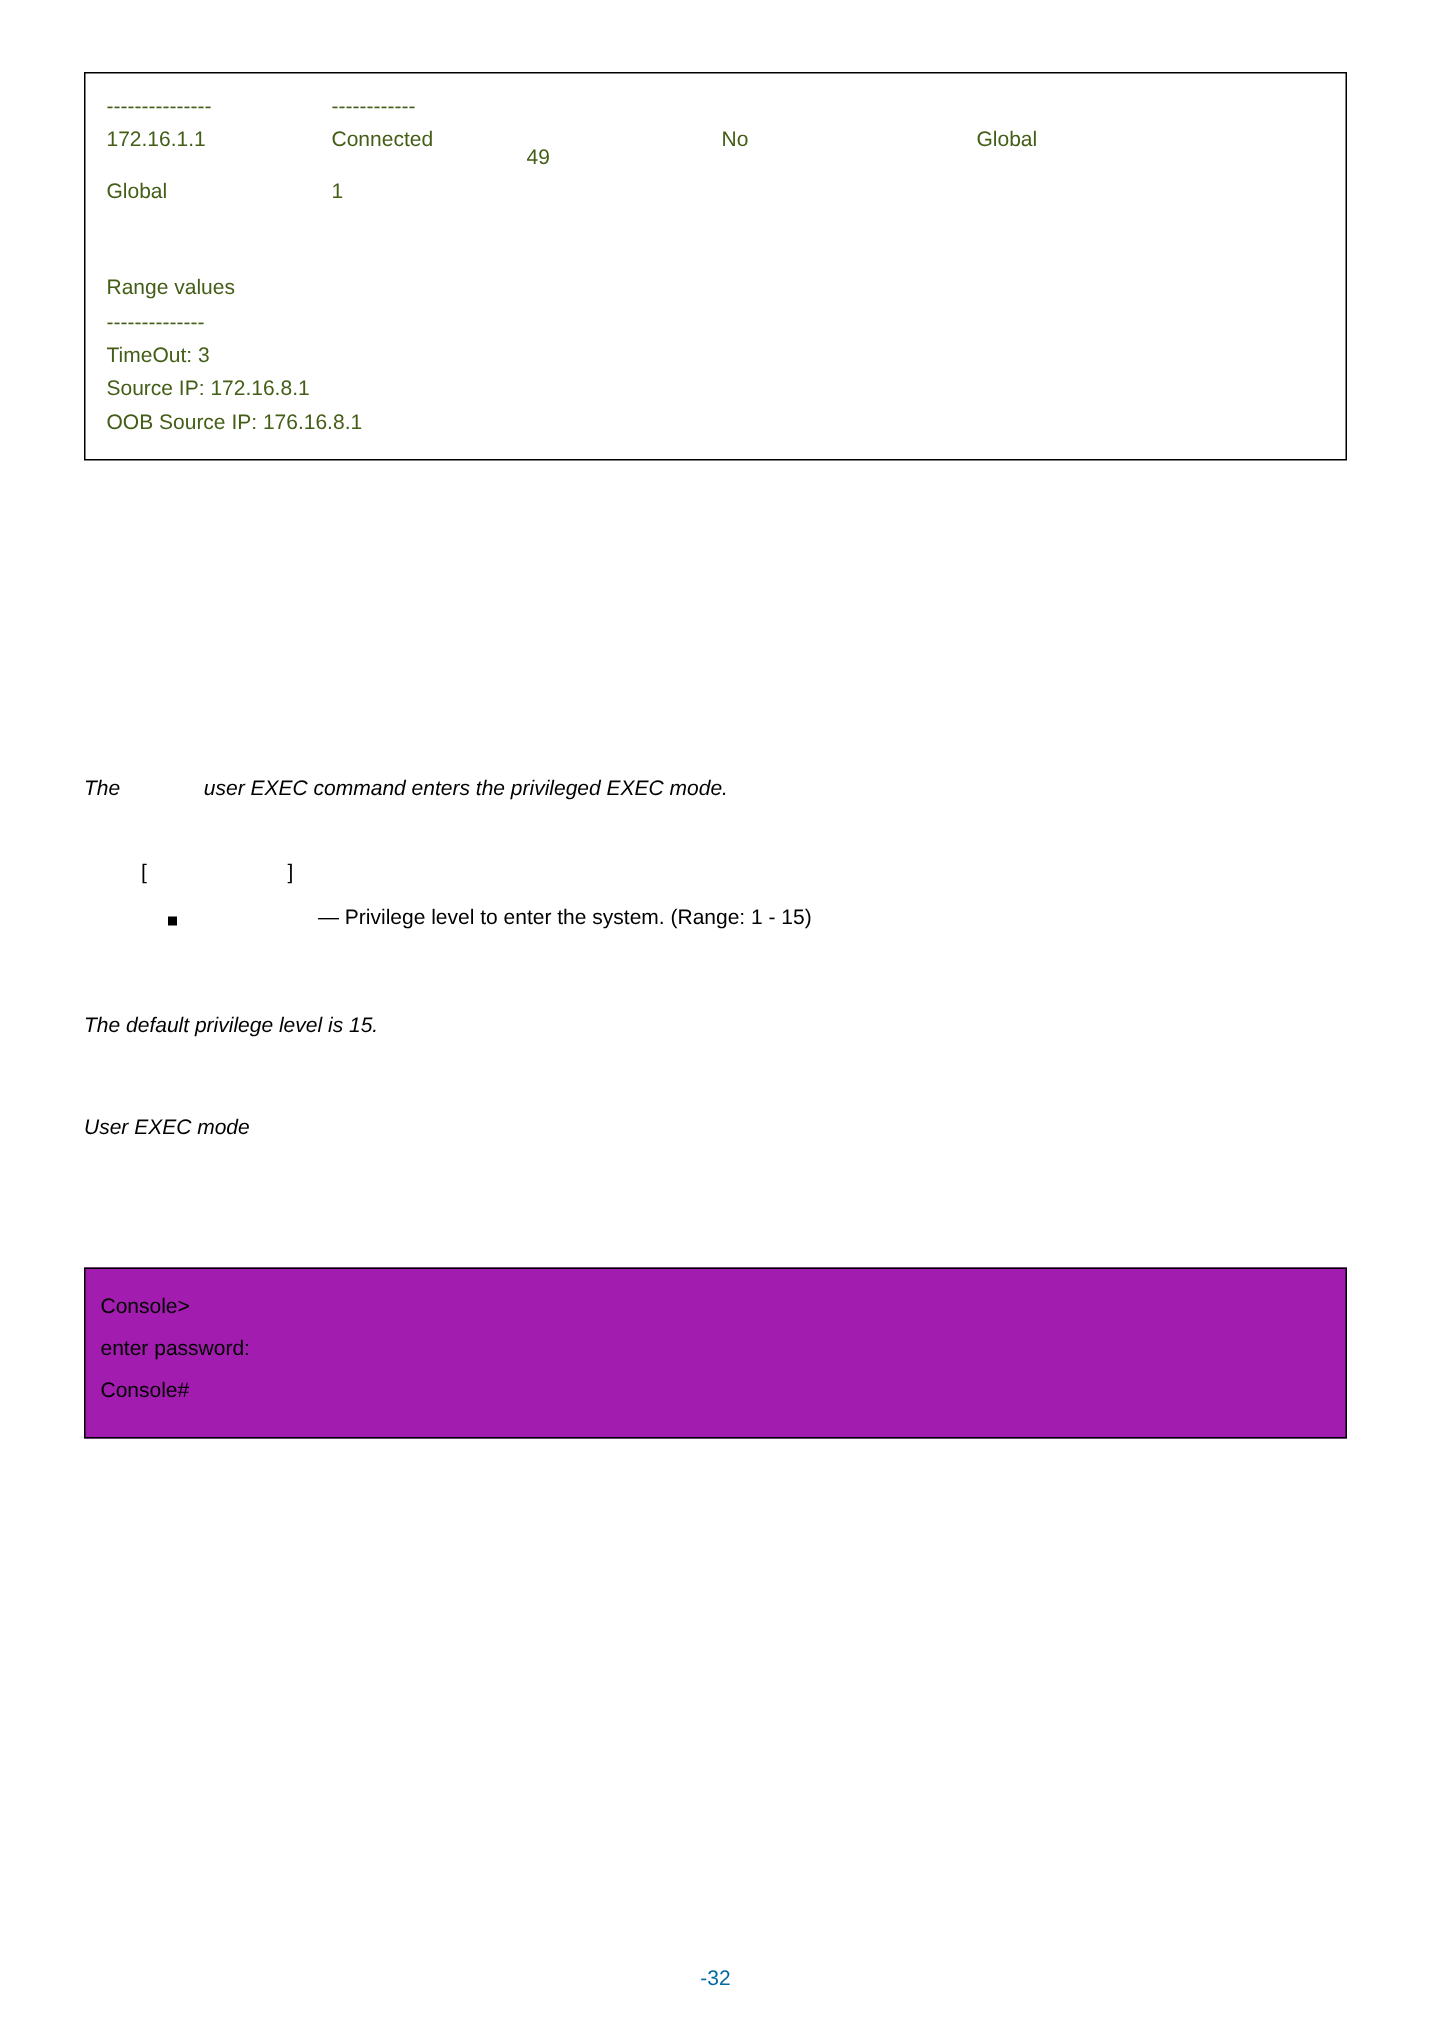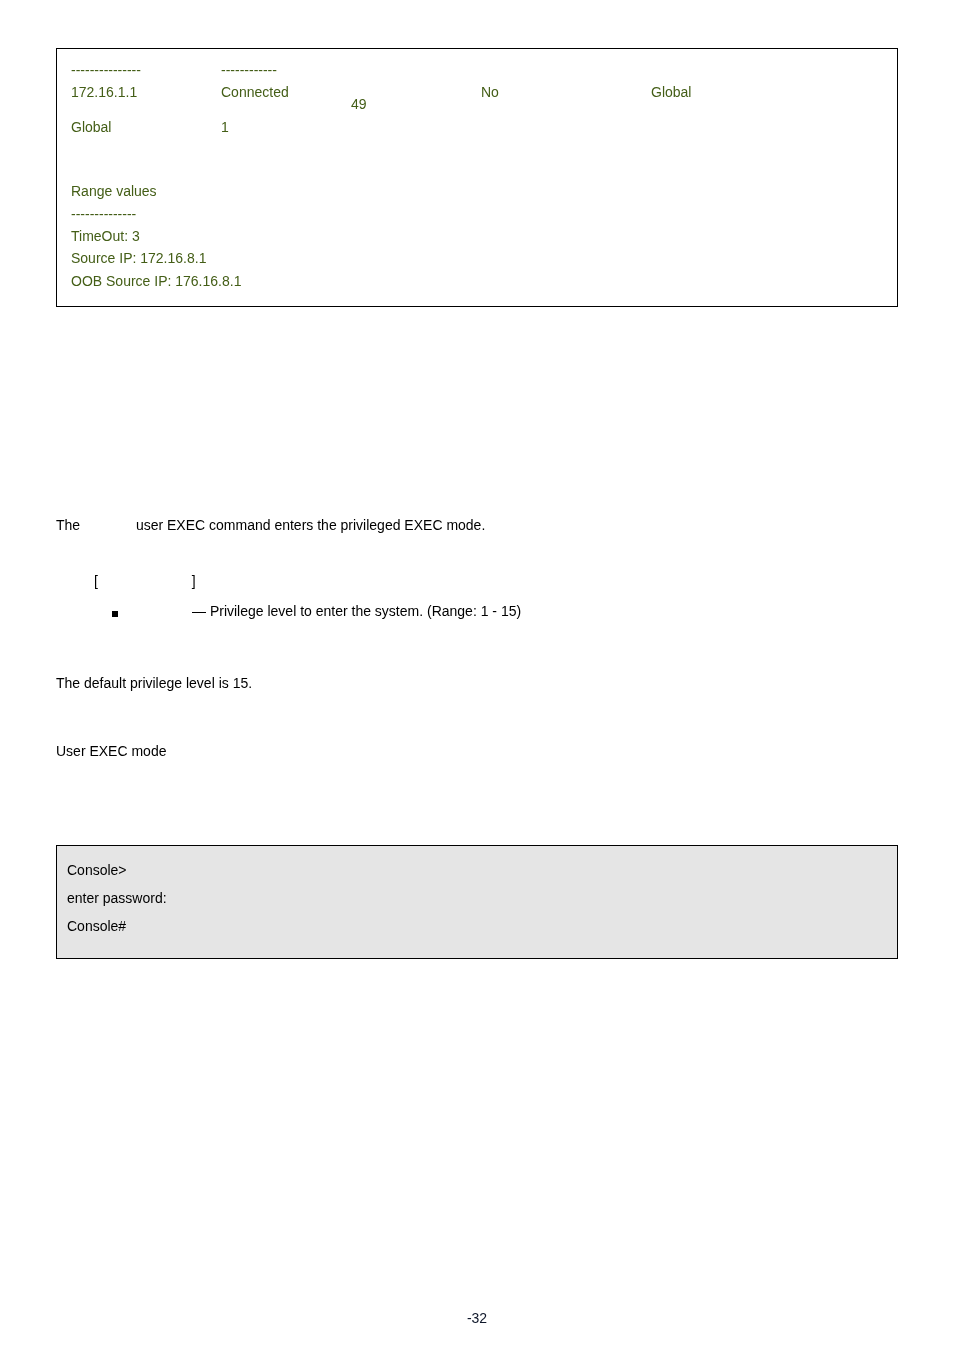--- a/index.html
+++ b/index.html
@@ -35,45 +35,45 @@
   }
   .c1 { width: 150px; }
   .c2 { width: 130px; }
   .c3 { width: 130px; margin-top: 12px; }
   .c4 { width: 170px; }
   .c5 { width: 140px; }
   .spacer { height: 42px; }
 
   
   .section-gap { height: 210px; }
-  .para { margin: 0 0 18px 0; }
+  .para { margin: 0 0 18px 0; font-style: italic; }
   .syntax-line { margin: 40px 0 14px 0; }
   .syntax-ind { padding-left: 38px; }
-  .bullet-row { display: flex; align-items: center; padding-left: 56px; margin-bottom: 22px; }
+  .bullet-row { display: flex; align-items: center; padding-left: 56px; margin-bottom: 22px; gap: 20px; }
   .bullet-dot { width: 6px; height: 6px; background: #000; margin-right: 74px; margin-top: 6px; flex: 0 0 auto; }
   .subhead-gap { height: 34px; }
 
   
   .box2 {
     border: 1px solid #000;
-    background: #e5e5e5;
+    background: #a21caf;
     padding: 10px 10px 18px 10px;
     box-sizing: border-box;
     width: 100%;
     line-height: 2.0;
   }
 
   
   .pagenum {
     position: absolute;
     bottom: 24px;
     left: 0;
     width: 100%;
     text-align: center;
-    color: #0f172a;
+    color: #0369a1;
     font-size: 14px;
   }
 </style>
 </head>
 <body>
 
 <div class="page">
 
   <div class="box console-text">
     <div class="cols5">

